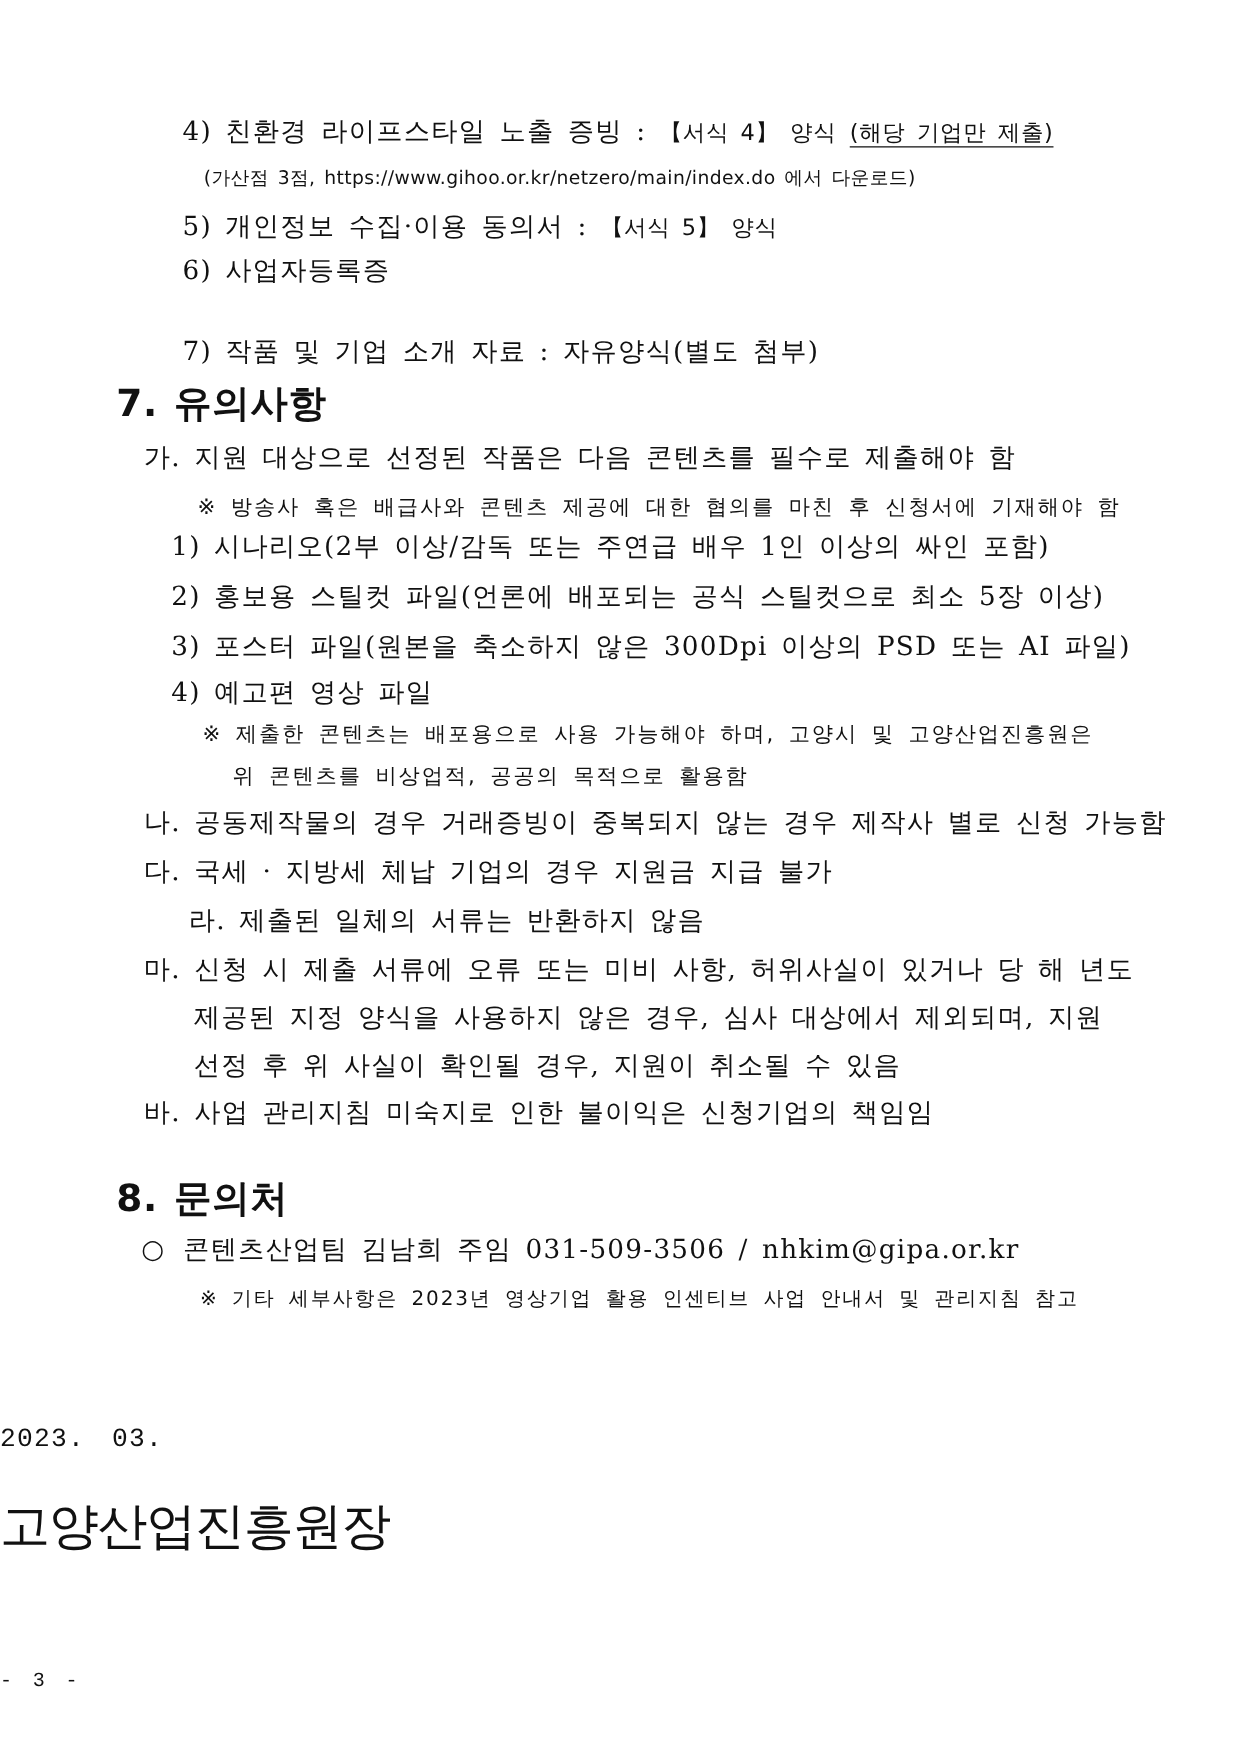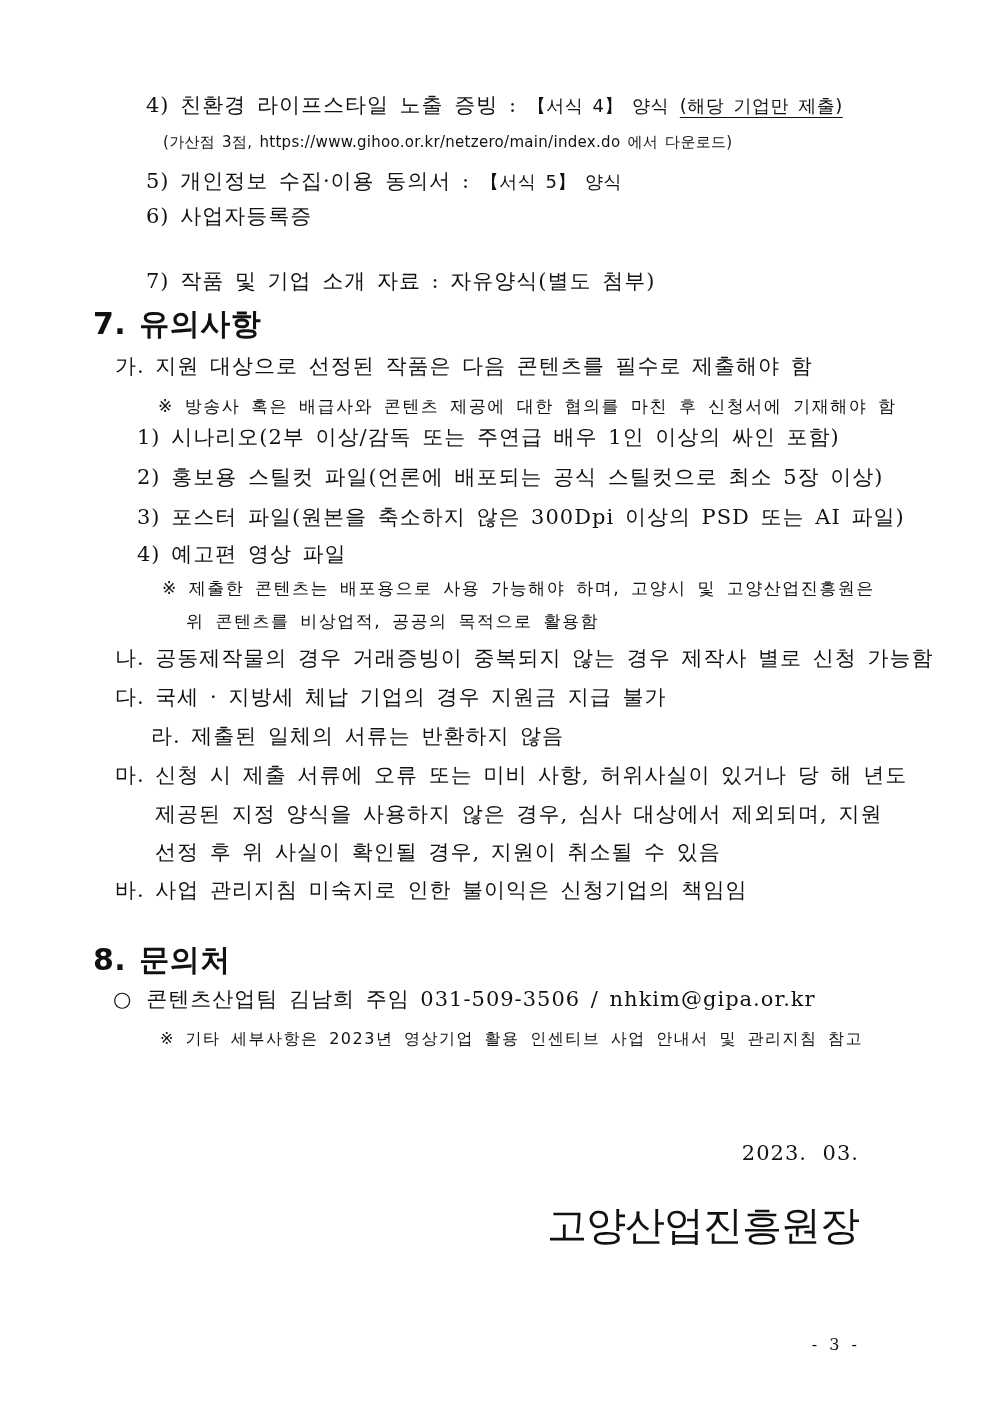--- a/index.html
+++ b/index.html
@@ -49,22 +49,23 @@
   .heading {
     font-family: "DejaVu Sans", "Liberation Sans", sans-serif;
     font-weight: bold;
     font-size: 30px;
     letter-spacing: 0.5px;
     word-spacing: 2px;
   }
   .center {
     left: 0;
     width: 859px;
-    text-align: right;
+    text-align: left;
     white-space: nowrap;
+    font-family: Liberation Mono, monospace;
   }
   .date-line {
     font-size: 21px;
     letter-spacing: 1px;
     word-spacing: 8px;
   }
   .signature-line {
     font-size: 40px;
     letter-spacing: -1px;
     word-spacing: 0;

